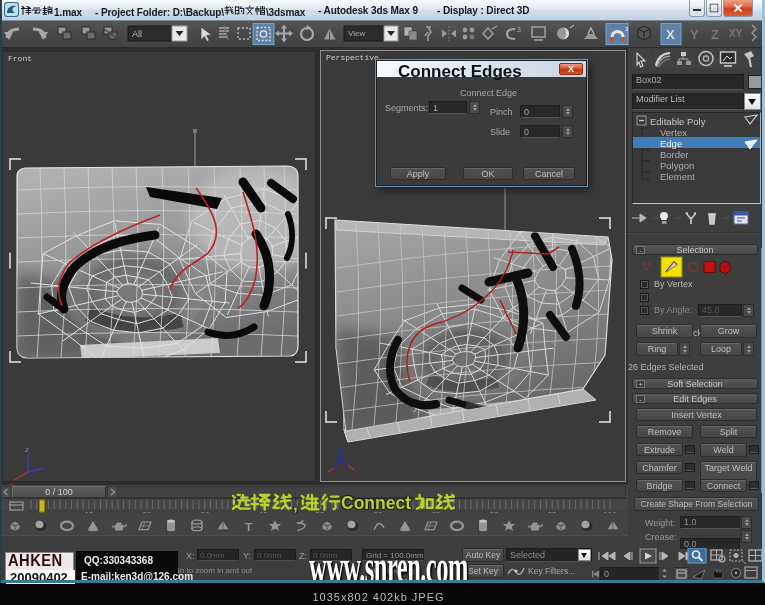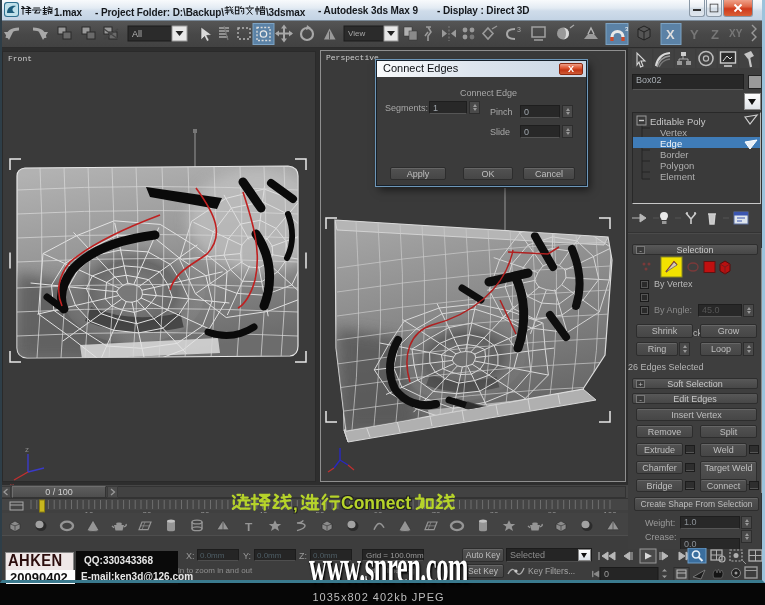--- a/index.html
+++ b/index.html
@@ -35,21 +35,21 @@
   .spin{position:absolute;width:11px;background:#4a4a4a;border:1px solid #2d2d2d;}
   .spin:before{content:"";position:absolute;left:2.5px;top:2px;border-left:2.5px solid transparent;border-right:2.5px solid transparent;border-bottom:3.5px solid #999;}
   .spin:after{content:"";position:absolute;left:2.5px;bottom:2px;border-left:2.5px solid transparent;border-right:2.5px solid transparent;border-top:3.5px solid #999;}
   .cklabel{position:absolute;font-size:9px;color:#b9b9b9;}
   .ckbox{position:absolute;width:9px;height:9px;background:#2a2a2a;border:1px solid #1a1a1a;box-shadow:0 0 0 1px #565656 inset;}
   
   #dialog{left:376px;top:60px;width:211px;height:126px;background:#3b3b3b;
     border:1px solid #16202a;outline:1.5px solid #6e97b8;box-shadow:3px 4px 8px rgba(0,0,0,.55);}
   #dlgtitle{position:absolute;left:0;top:0;width:100%;height:16px;
     background:linear-gradient(100deg,#fafbfc 0%,#dde5ee 45%,#c9d6e4 100%);}
-  #dlgtitle span{position:absolute;left:6px;top:1px;font-size:11px;font-weight:normal;color:#0b0e12;}
+  #dlgtitle span{position:absolute;left:21px;top:1px;font-size:17px;font-weight:bold;color:#0b0e12;}
   #dlgclose{position:absolute;right:3px;top:2px;width:24px;height:12px;border-radius:2px;
     background:linear-gradient(#ef9d85,#d94f2b 45%,#c03515 60%,#cf5a36);border:1px solid #8a2a12;}
   #dlgclose:before{content:"X";position:absolute;left:50%;top:50%;transform:translate(-50%,-52%);
     font-size:9px;font-weight:bold;color:#fff;}
   .dlab{position:absolute;font-size:9px;color:#a8a8a8;}
   
   #timerow{left:0;top:485px;width:628px;height:14px;background:#454545;border-bottom:1px solid #333;}
   #trackrow{left:0;top:499px;width:628px;height:14px;background:#414141;border-bottom:1px solid #2a2a2a;}
   #iconrow{left:0;top:513px;width:628px;height:22px;background:#434343;}
   #statusbar{left:0;top:535px;width:765px;height:45px;}
@@ -331,20 +331,23 @@
         <rect x="92.5" y="4" width="15" height="11" fill="#2a2a2a" stroke="#ccc" stroke-width="1.4"></rect>
         <path d="M96 18 h8" stroke="#ccc" stroke-width="1.6"></path>
         <path d="M95 13 l4 -5 l3 3 l2 -2" stroke="#ddd" fill="none"></path>
         <path d="M116 6 l7 -3 l3 5 l-6 3 z" fill="#c5c5c5"></path>
         <path d="M121 9 l2 10" stroke="#c5c5c5" stroke-width="2.2"></path>
       </svg>
       <div class="mxfield" style="left:4px;top:26px;width:112px;height:16px;text-align:center;">
         <span style="position:absolute;left:3px;top:0px;color:#a8aeb4">Box02</span>
       </div>
       <div style="position:absolute;left:119.5px;top:26.5px;width:14px;height:14px;background:#9a9a9a;border:1px solid #222;"></div>
+      <div class="mxfield" style="left:4px;top:45px;width:112px;height:17px;">
+        <span style="position:absolute;left:3px;top:0px;color:#b8b8b8">Modifier&nbsp;List</span>
+      </div>
       <div style="position:absolute;left:116px;top:45px;width:17px;height:17px;background:linear-gradient(#fff,#dfe3e8);border:1px solid #8a8a8a;"></div>
       <div style="position:absolute;left:120px;top:51px;width:0;height:0;border-left:4.5px solid transparent;border-right:4.5px solid transparent;border-top:6px solid #111;"></div>
       <div style="position:absolute;left:4px;top:64px;width:129px;height:92px;background:#3a3a3a;border:1px solid #282828;border-bottom:1px solid #c8c8c8;border-right:1px solid #b5b5b5;">
         <svg width="127" height="90" style="position:absolute;left:0;top:0">
           <path d="M9 8 V66 M9 15 h8 M9 26 h8 M9 37 h8 M9 48 h8 M9 59 h8 M9 66 h8" stroke="#242424" fill="none"></path>
           <rect x="4" y="3" width="9" height="9" fill="#3a3a3a" stroke="#9a9a9a"></rect>
           <path d="M6 7.5 h5" stroke="#ccc" stroke-width="1.4"></path>
           <rect x="0" y="24" width="127" height="11" fill="#3f7cb8"></rect>
           <text x="17" y="12" font-size="9.5" fill="#c8c8c8">Editable Poly</text>
           <text x="27" y="22.5" font-size="9.5" fill="#b0b0b0">Vertex</text>

